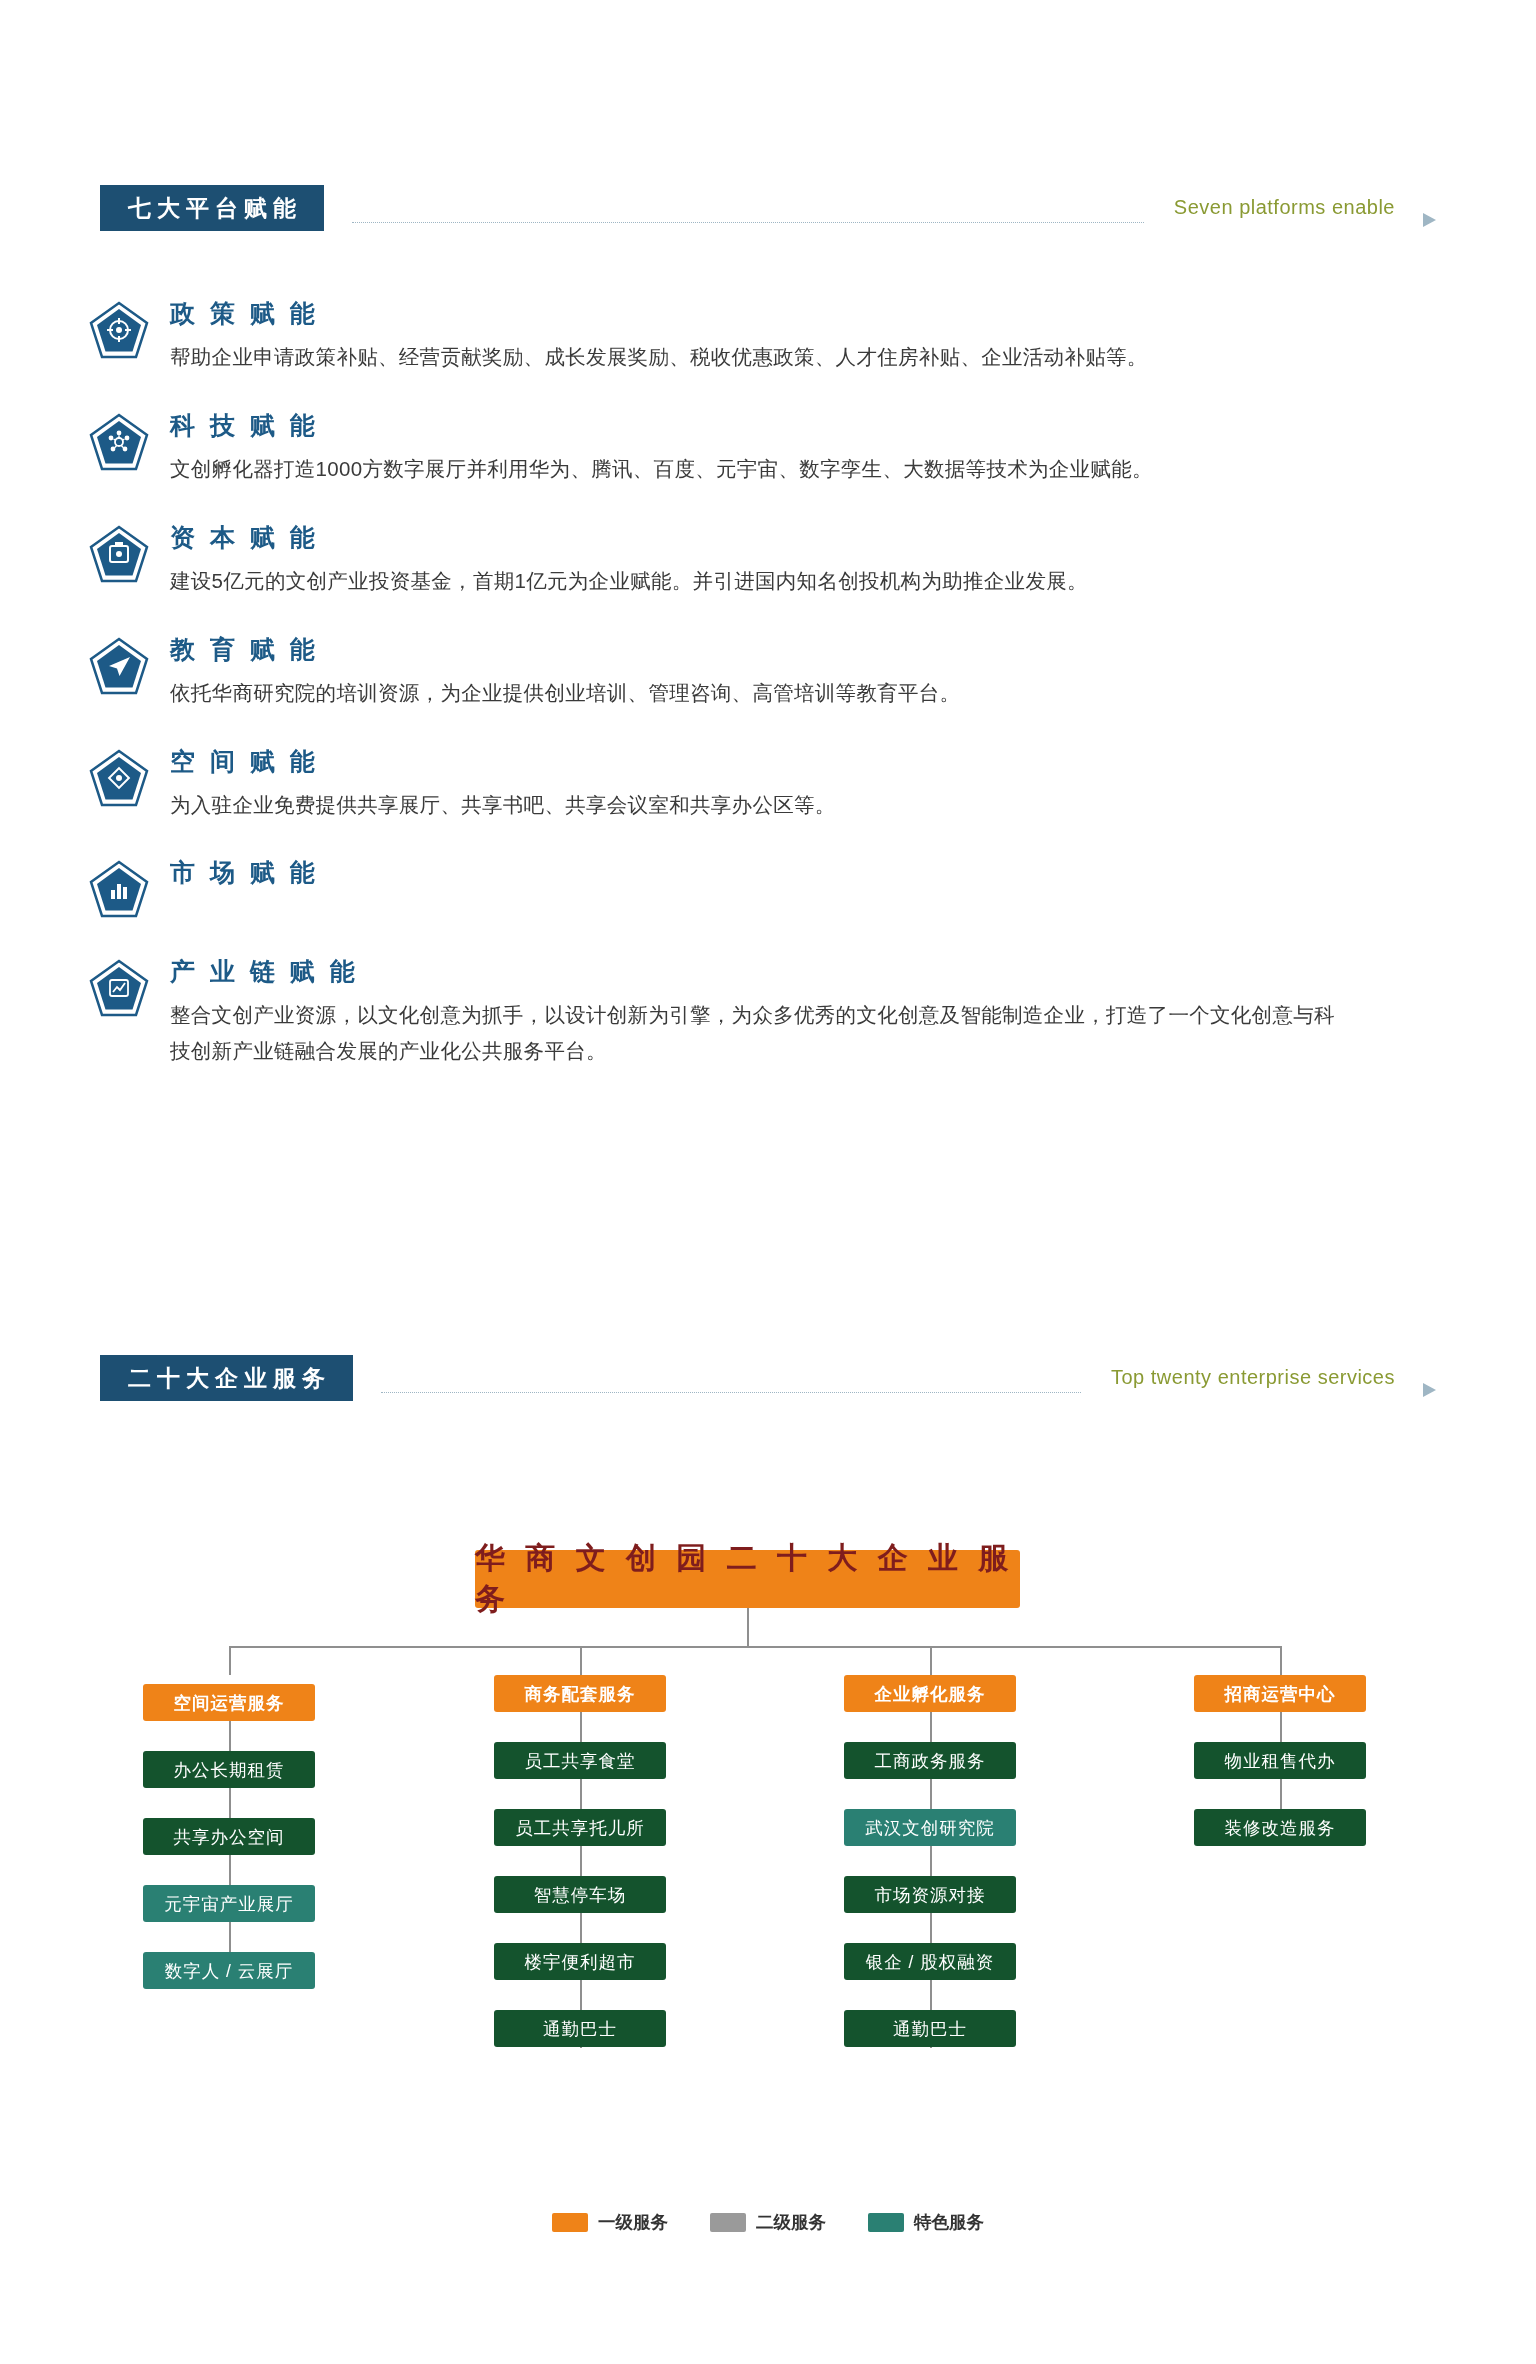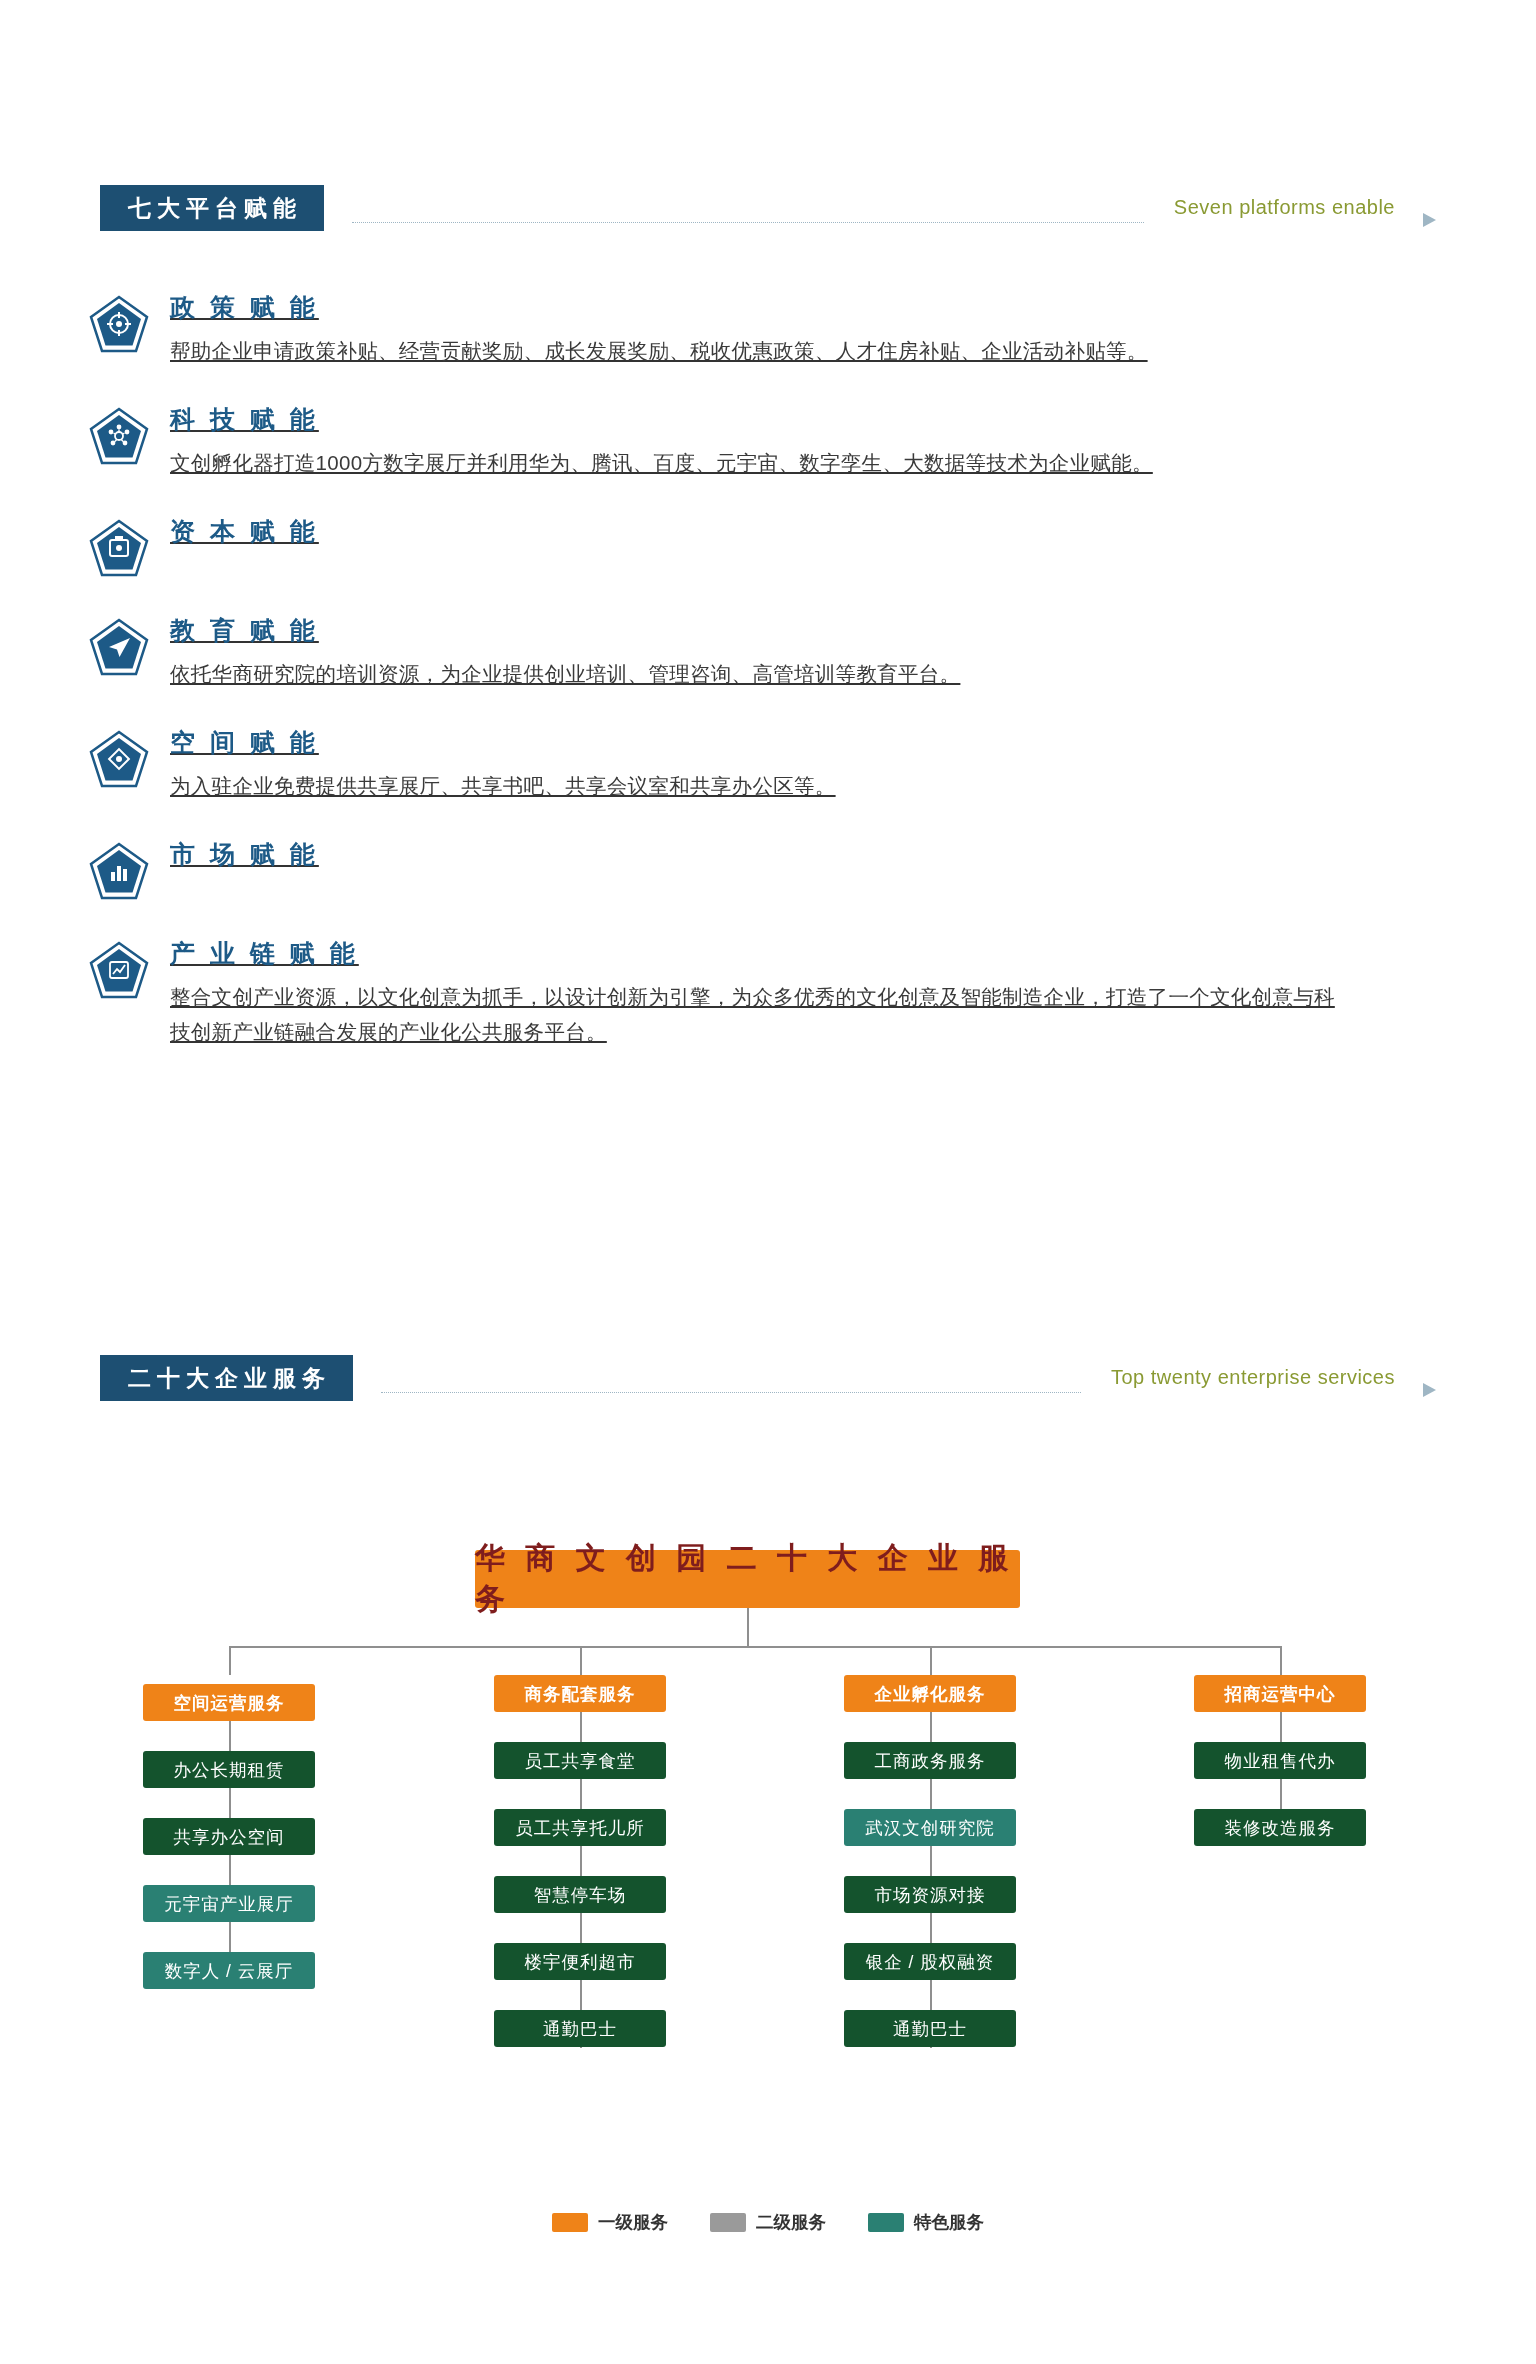--- a/index.html
+++ b/index.html
@@ -59,23 +59,22 @@
     border-bottom: 7px solid transparent;
     margin-left: 8px;
     position: relative;
     top: 12px;
   }
 
   
   .platform-list {
     position: absolute;
     left: 88px;
-    top: 290px;
+    top: 296px;
     width: 1370px;
-    text-decoration: underline;
   }
   .platform-item {
     display: flex;
     align-items: flex-start;
     margin-bottom: 33px;
   }
   .p-icon {
     width: 62px;
     height: 62px;
     flex: 0 0 62px;
@@ -224,20 +223,21 @@
       <svg width="62" height="62" viewBox="0 0 62 62">
         <polygon points="31,3 59,23 48,57 14,57 3,23" fill="#ffffff" stroke="#1d5a87" stroke-width="2.5"></polygon>
         <polygon points="31,9 53,25 44.5,51.5 17.5,51.5 9,25" fill="#1d5a87"></polygon>
         <rect x="22" y="22" width="18" height="16" rx="2" fill="none" stroke="#ffffff" stroke-width="2"></rect>
         <rect x="27" y="18" width="8" height="4" fill="#ffffff"></rect>
         <circle cx="31" cy="30" r="3" fill="#ffffff"></circle>
       </svg>
     </div>
     <div class="p-body">
       <div class="p-title">资 本 赋 能</div>
+      <div class="p-desc">建设5亿元的文创产业投资基金，首期1亿元为企业赋能。并引进国内知名创投机构为助推企业发展。</div>
     </div>
   </div>
 
   <div class="platform-item">
     <div class="p-icon">
       <svg width="62" height="62" viewBox="0 0 62 62">
         <polygon points="31,3 59,23 48,57 14,57 3,23" fill="#ffffff" stroke="#1d5a87" stroke-width="2.5"></polygon>
         <polygon points="31,9 53,25 44.5,51.5 17.5,51.5 9,25" fill="#1d5a87"></polygon>
         <polygon points="42,21 21,30 29,32.5 31.5,40" fill="#ffffff"></polygon>
       </svg>

